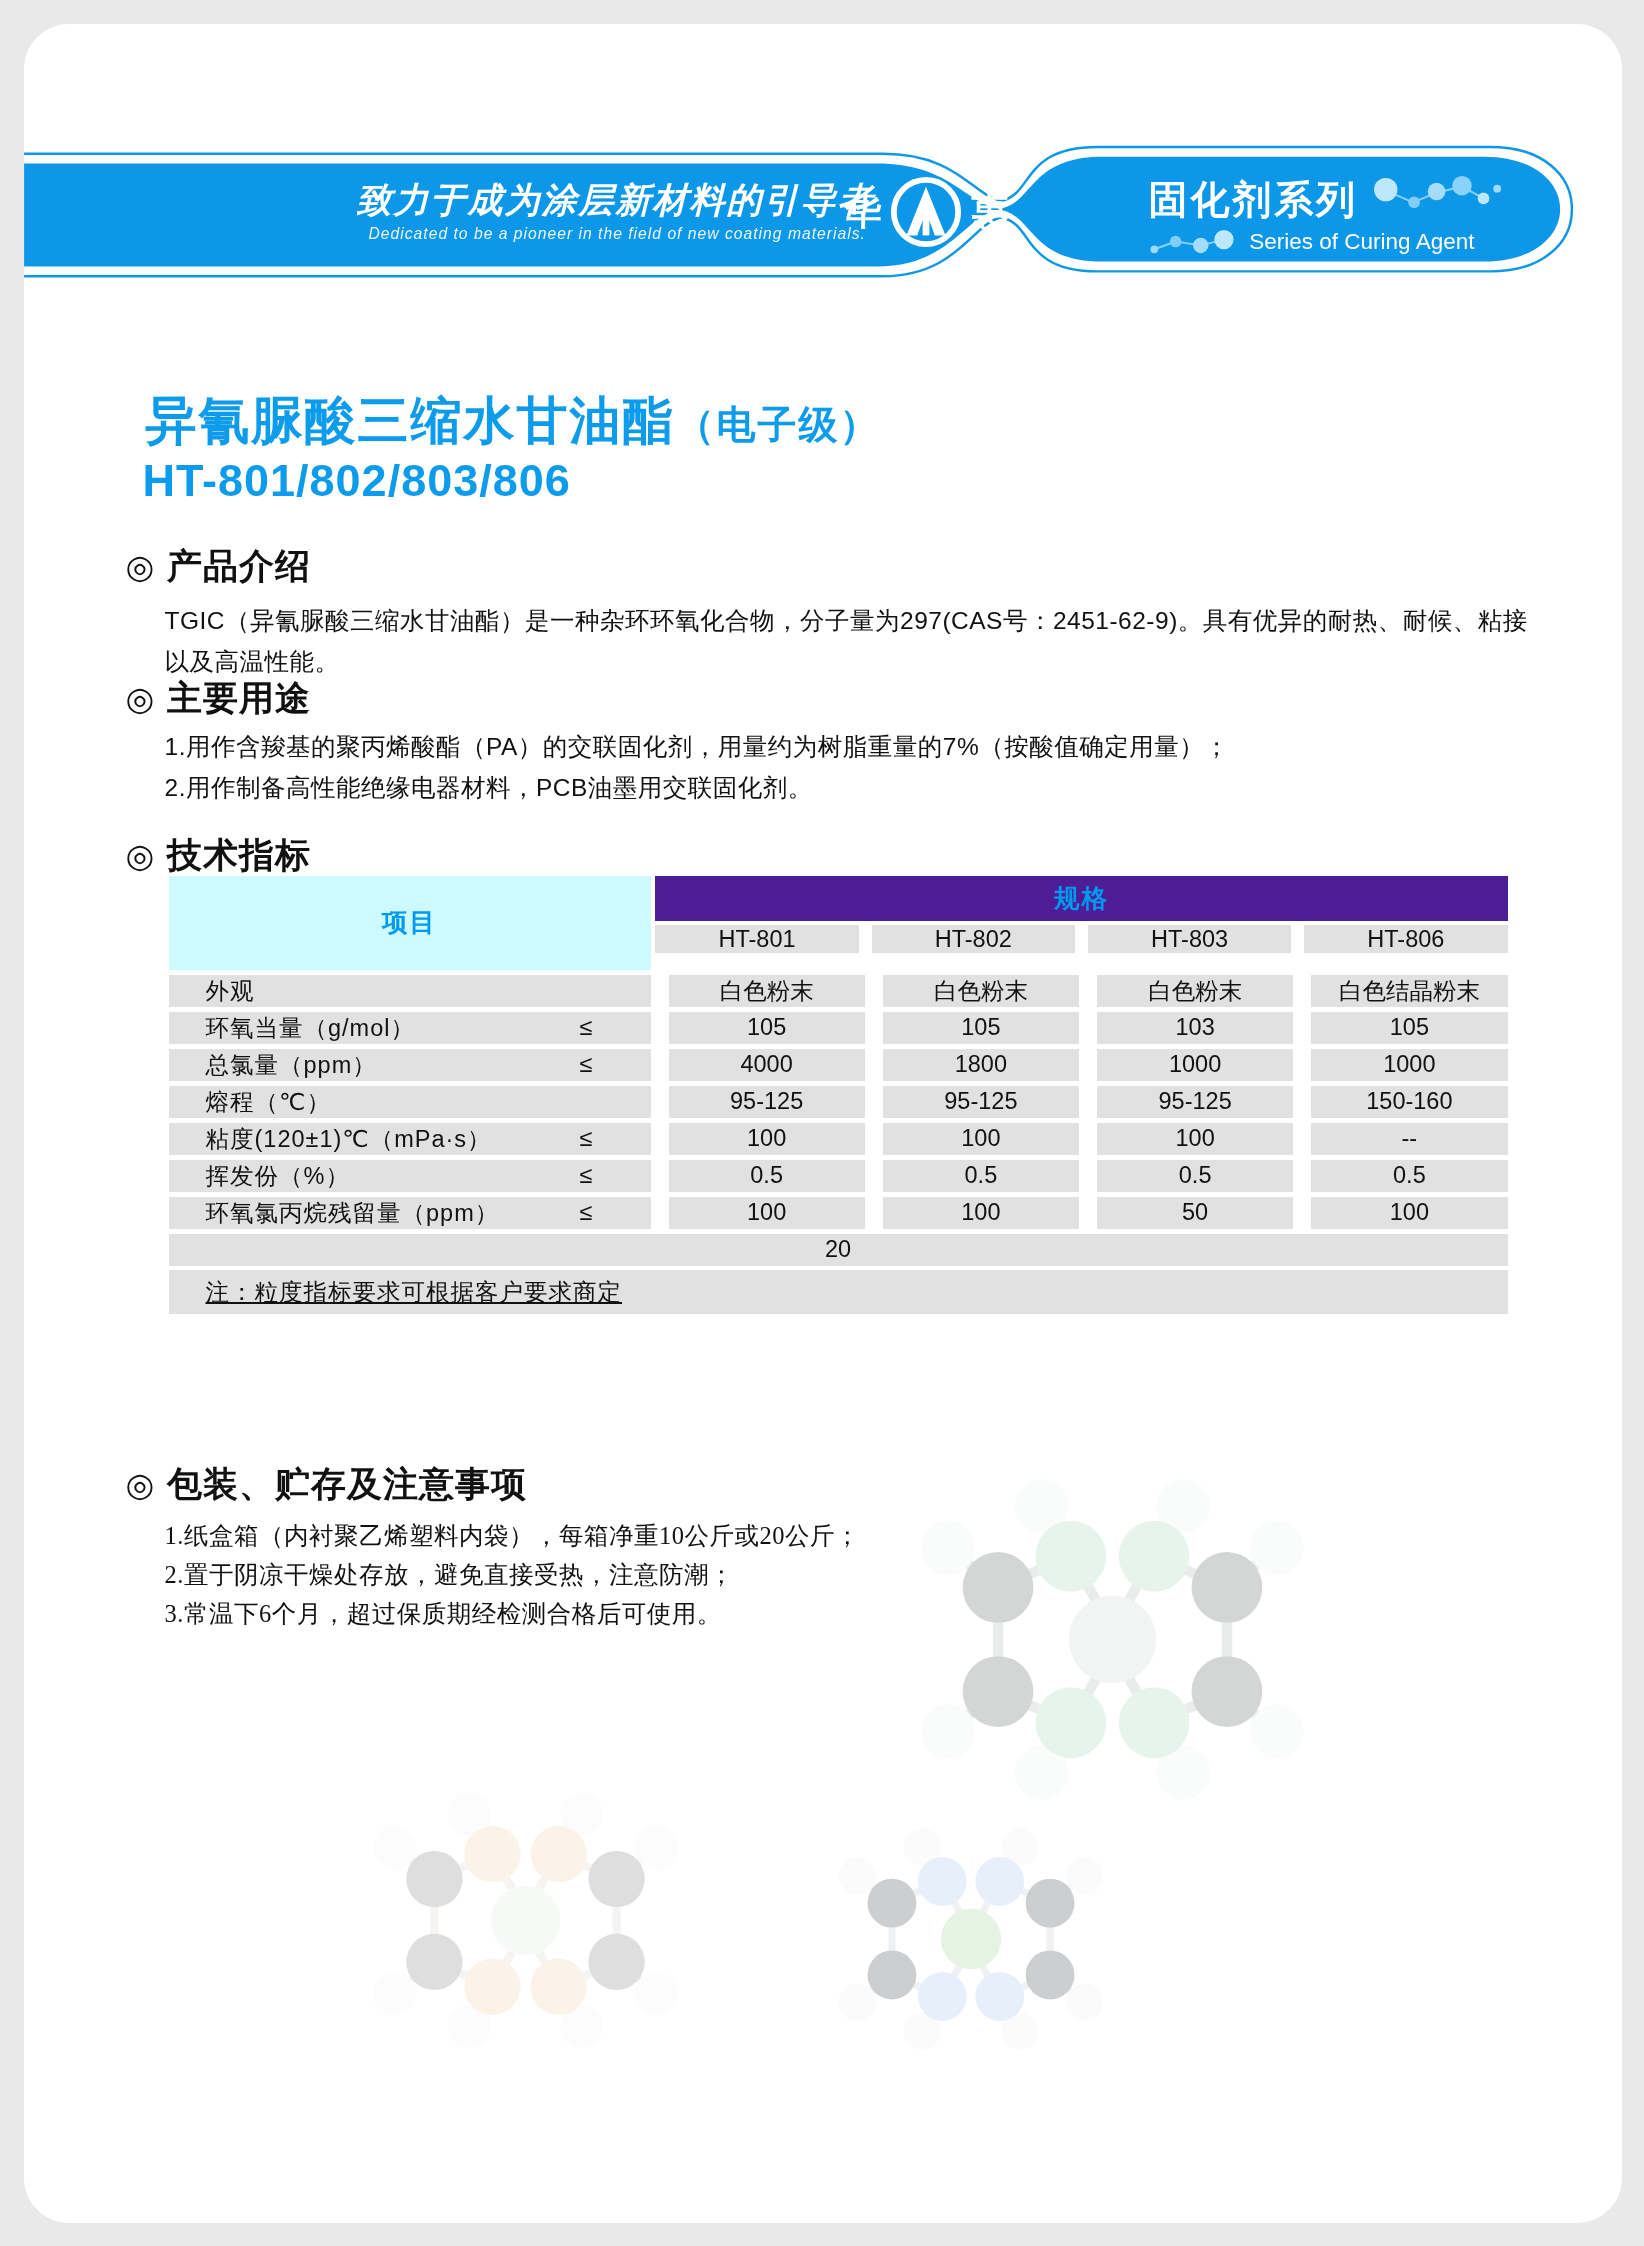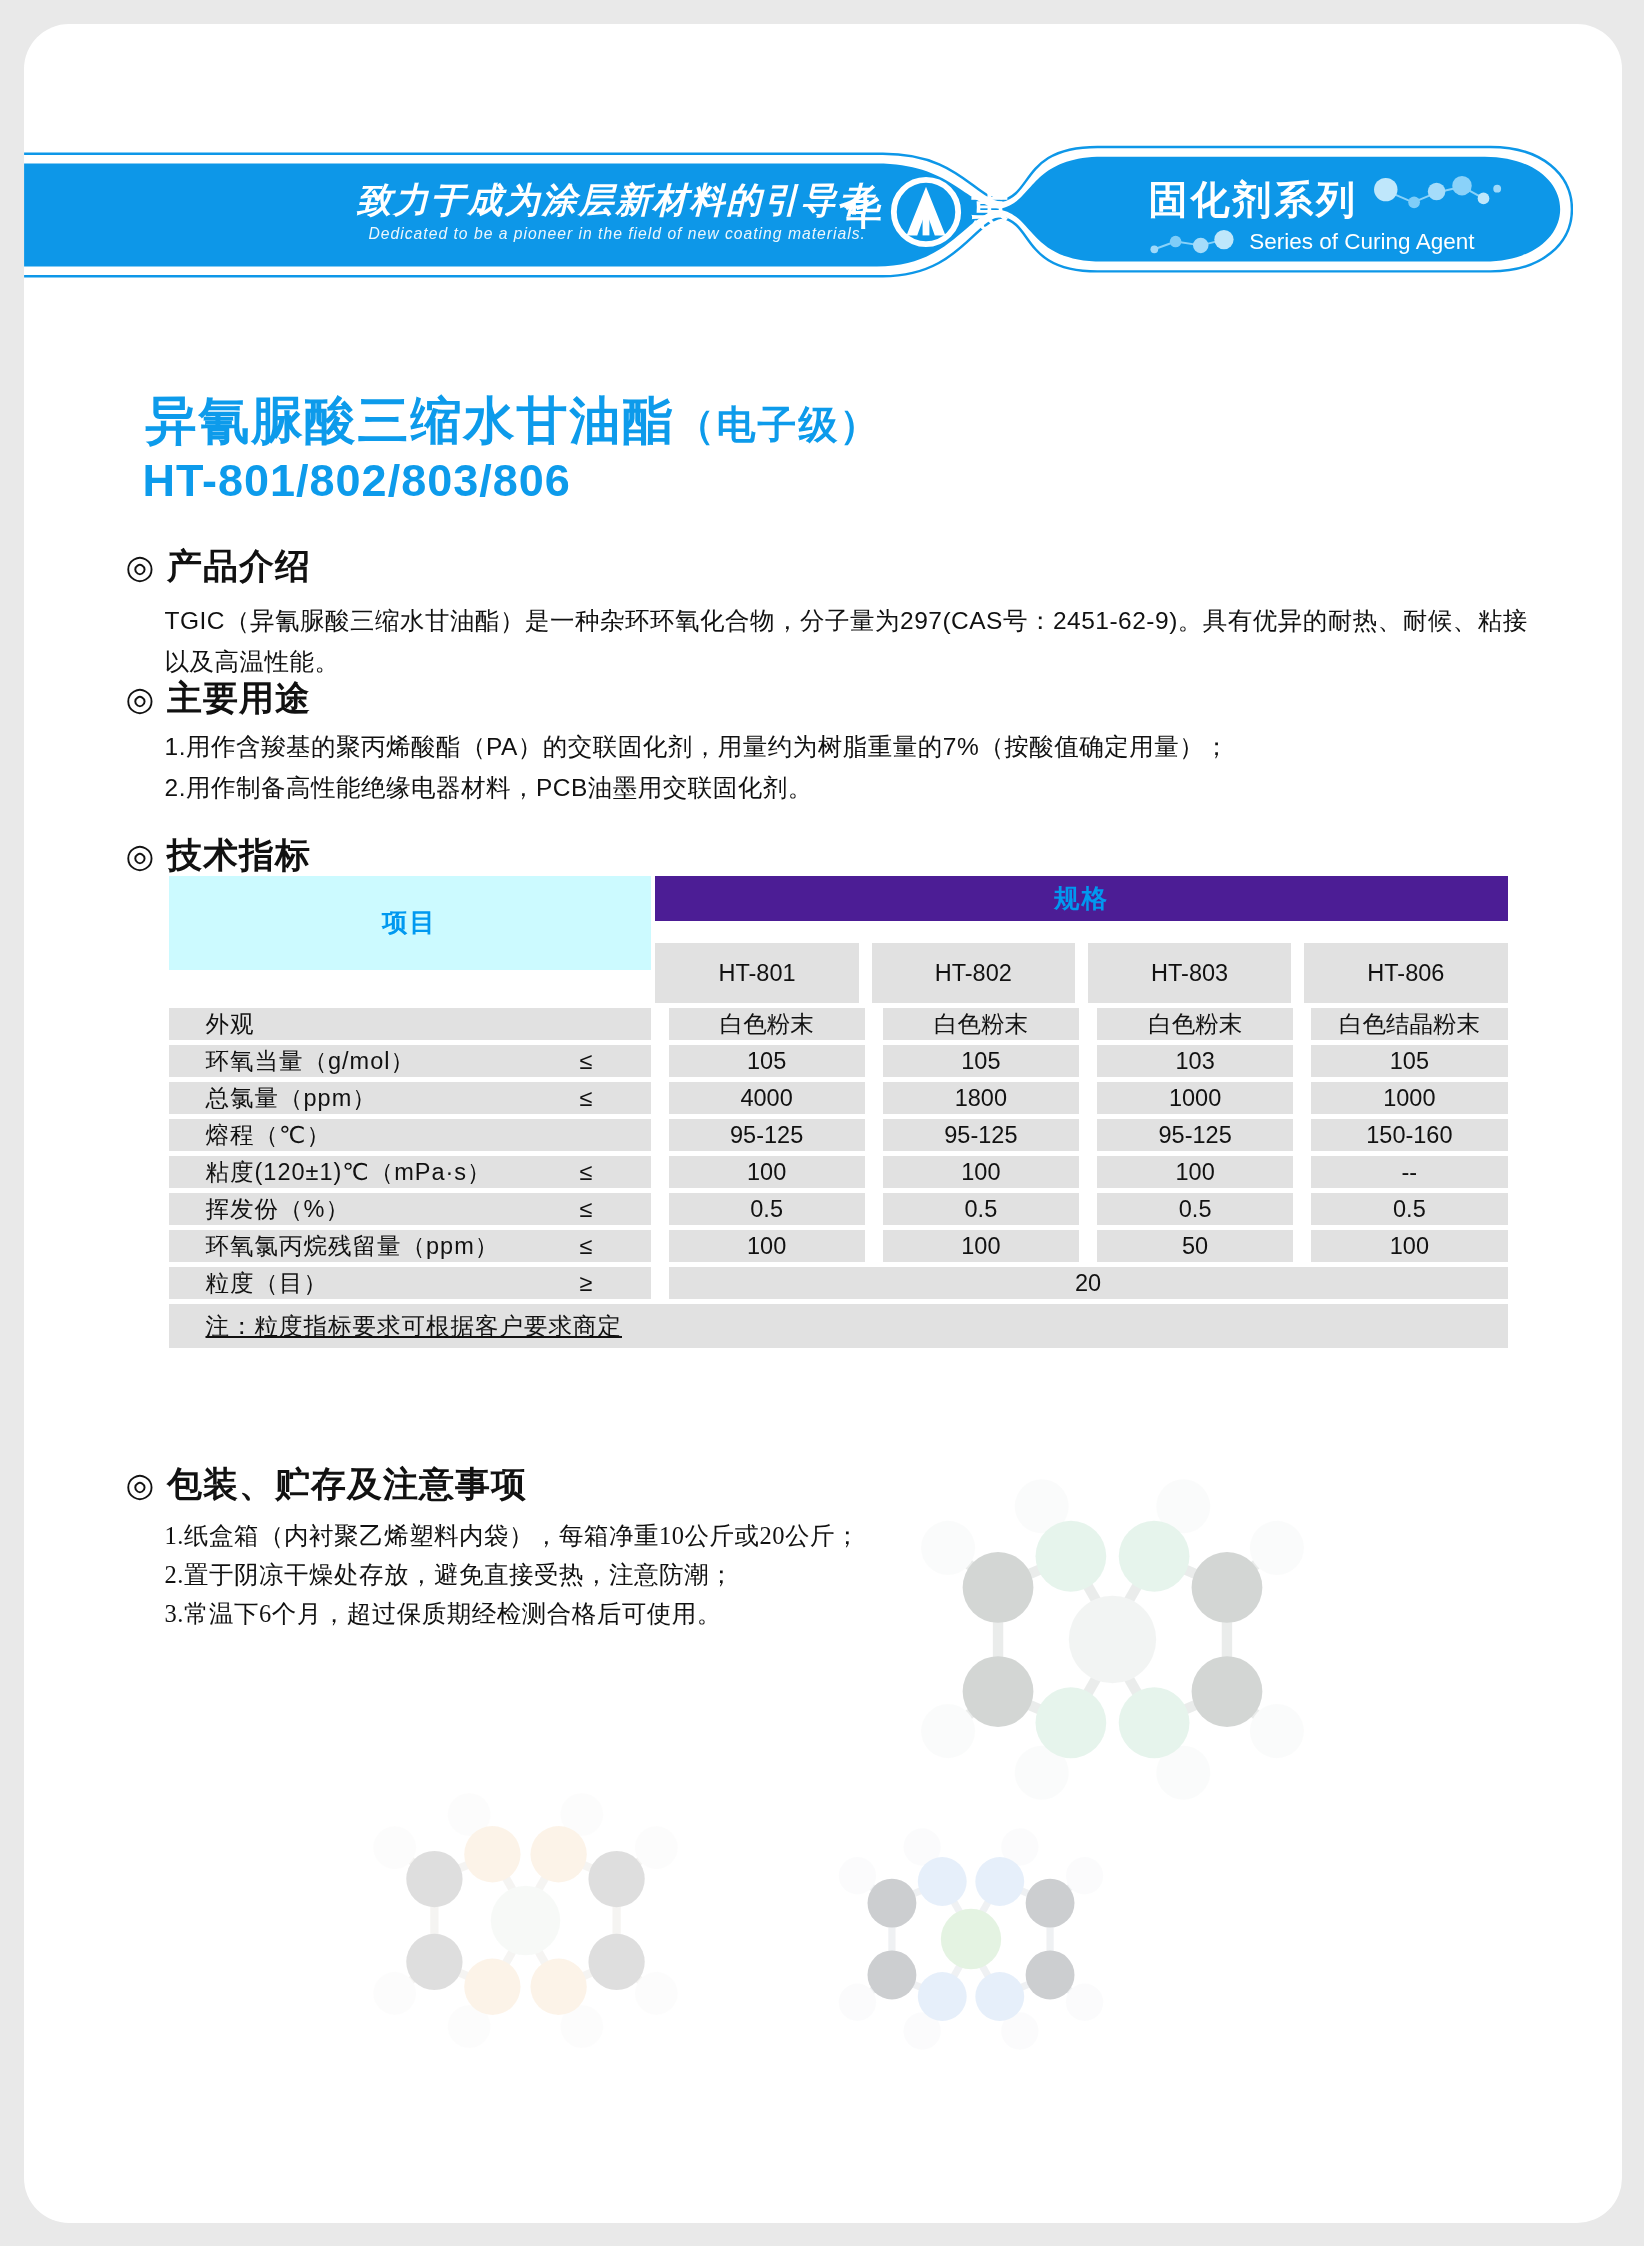--- a/index.html
+++ b/index.html
@@ -57,21 +57,21 @@
   
   .spec-table{position:absolute;left:145px;top:852px;width:1339px;}
   .cell{background:#e1e1e1;display:flex;align-items:center;justify-content:center;
         color:#111;font-size:23.5px;}
   .thead{display:flex;gap:4.9px;}
   .th-item{width:482px;height:94px;background:#ccfaff;color:#0099f0;font-size:25.5px;
            font-weight:bold;display:flex;align-items:center;justify-content:center;letter-spacing:2px;}
   .th-right{flex:1;display:flex;flex-direction:column;gap:4.9px;}
   .th-spec{height:45px;background:#4c1d95;color:#0099f0;font-size:25.5px;font-weight:bold;
            display:flex;align-items:center;justify-content:center;letter-spacing:2px;}
-  .model-row{display:flex;gap:13px;height:60px;margin-top:18px;}
+  .model-row{display:flex;gap:13px;height:28px;}
   .model-row .cell{flex:1;}
   .trow{display:flex;gap:18px;height:32px;margin-top:5px;}
   .trow .label{width:482px;justify-content:space-between;padding:0 57px 0 37px;box-sizing:border-box;
                letter-spacing:1px;}
   .trow .label .sym{font-size:23.5px;}
   .trow .val{flex:1;}
   .trow .vspan{flex:1;}
   .note-row{display:flex;height:44px;margin-top:4.9px;}
   .note-row .cell{flex:1;justify-content:flex-start;padding-left:37px;letter-spacing:1px;text-decoration:underline;}
   
@@ -238,24 +238,20 @@
           <div class="cell label">
             <span>环氧氯丙烷残留量（ppm）</span>
             <span class="sym">≤</span>
           </div>
           <div class="cell val">100</div>
           <div class="cell val">100</div>
           <div class="cell val">50</div>
           <div class="cell val">100</div>
         </div>
         <div class="trow">
-          <div class="cell label">
-            <span>粒度（目）</span>
-            <span class="sym">≥</span>
-          </div>
           <div class="cell vspan">20</div>
         </div>
       </div>
     <div class="note-row">
       <div class="cell">注：粒度指标要求可根据客户要求商定</div>
     </div>
   </div>
 
   <div class="sec-head" style="top:1437px;">
     <span class="bullet">◎</span>

